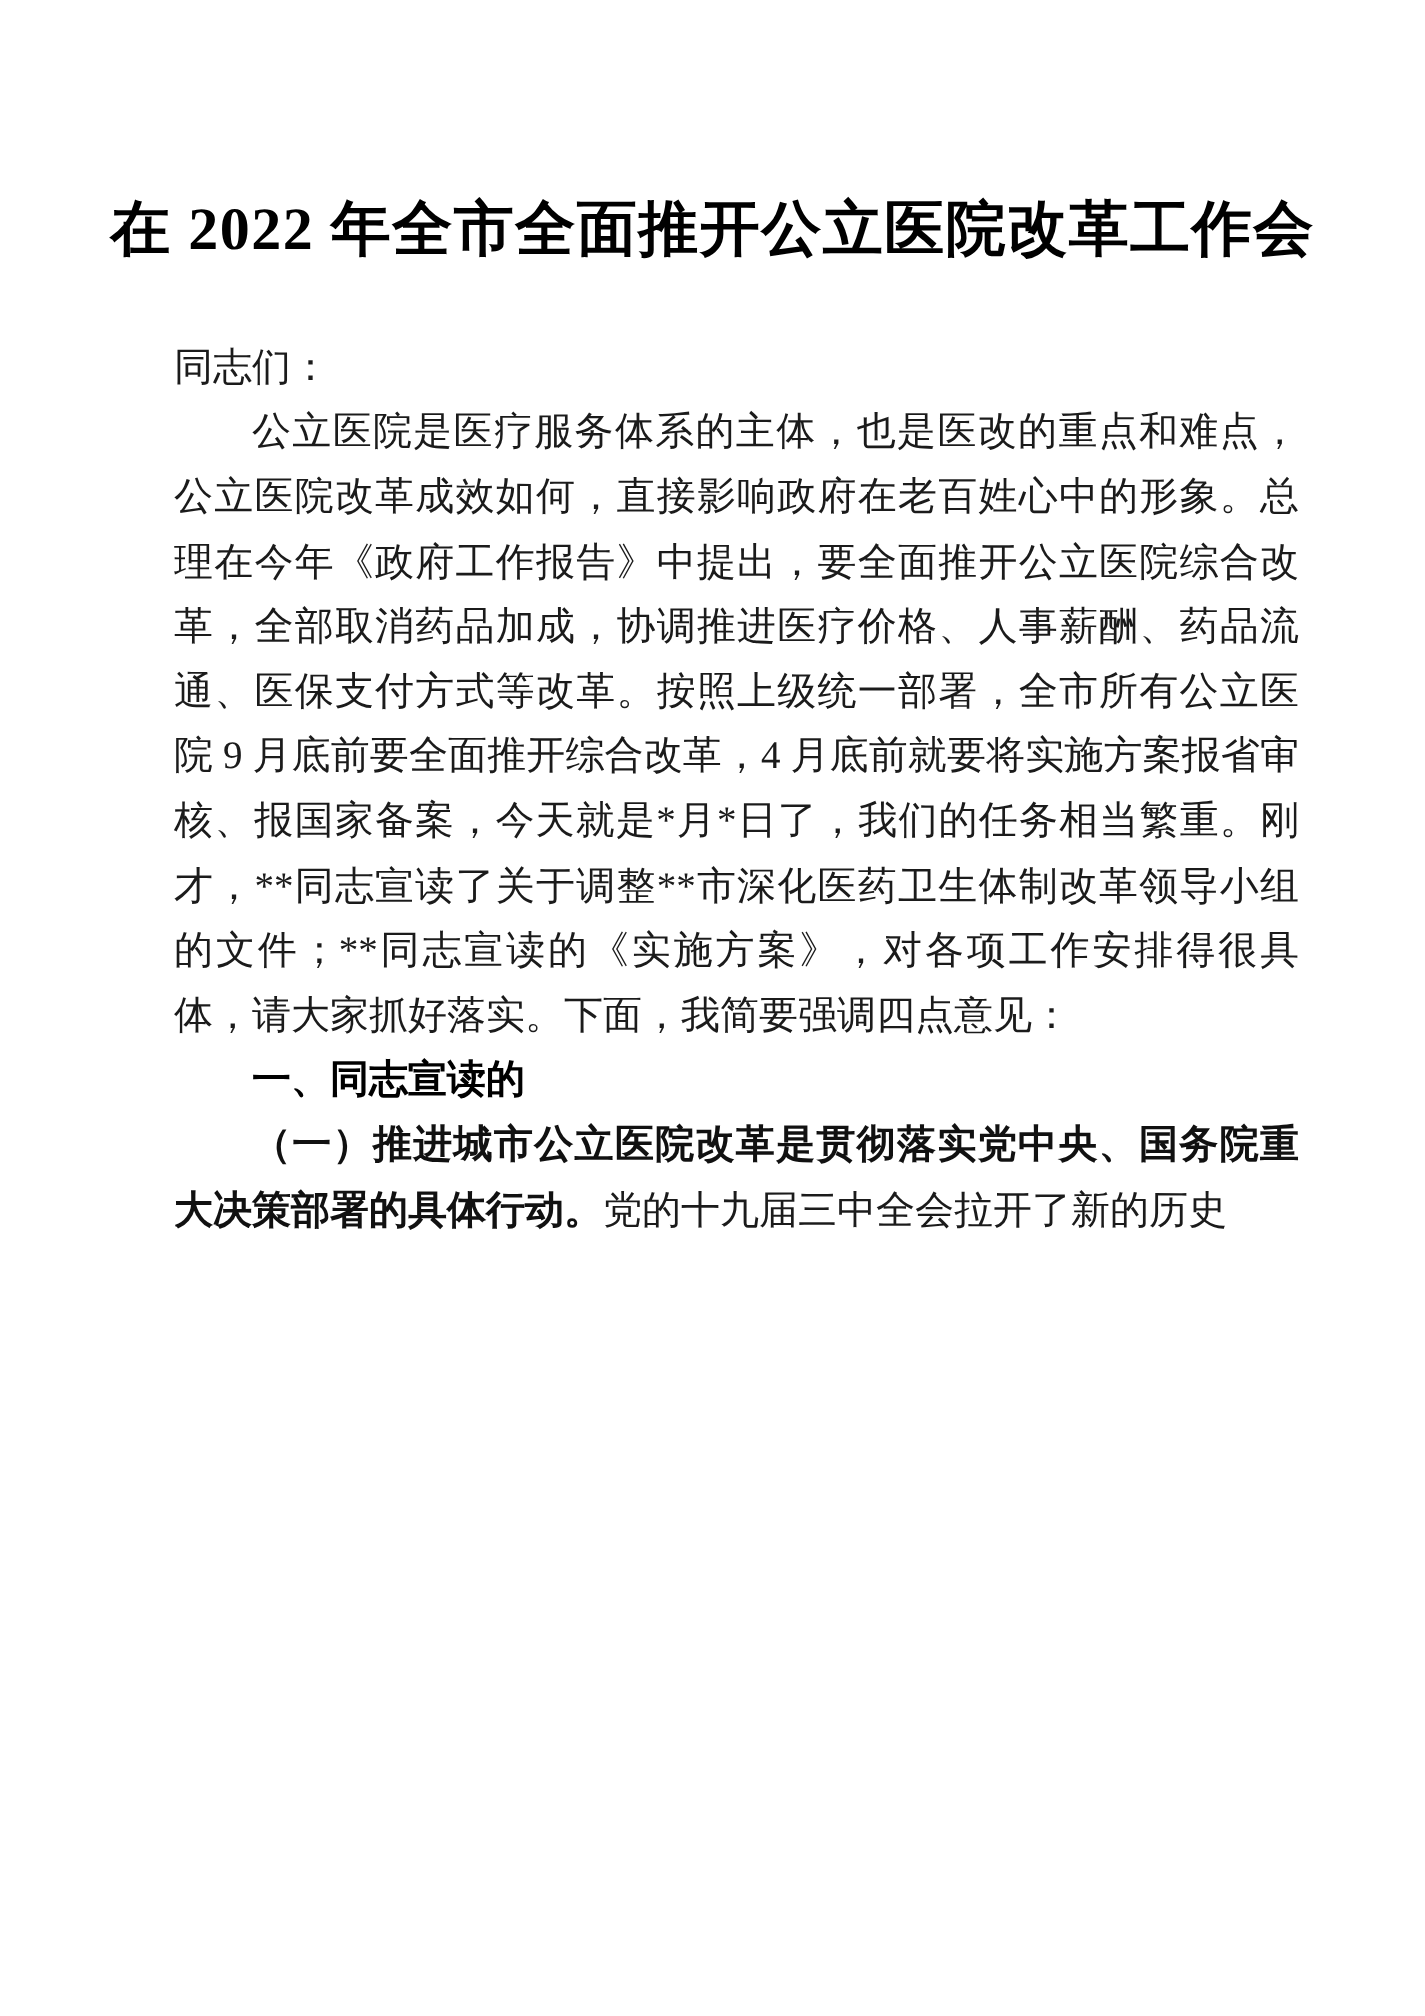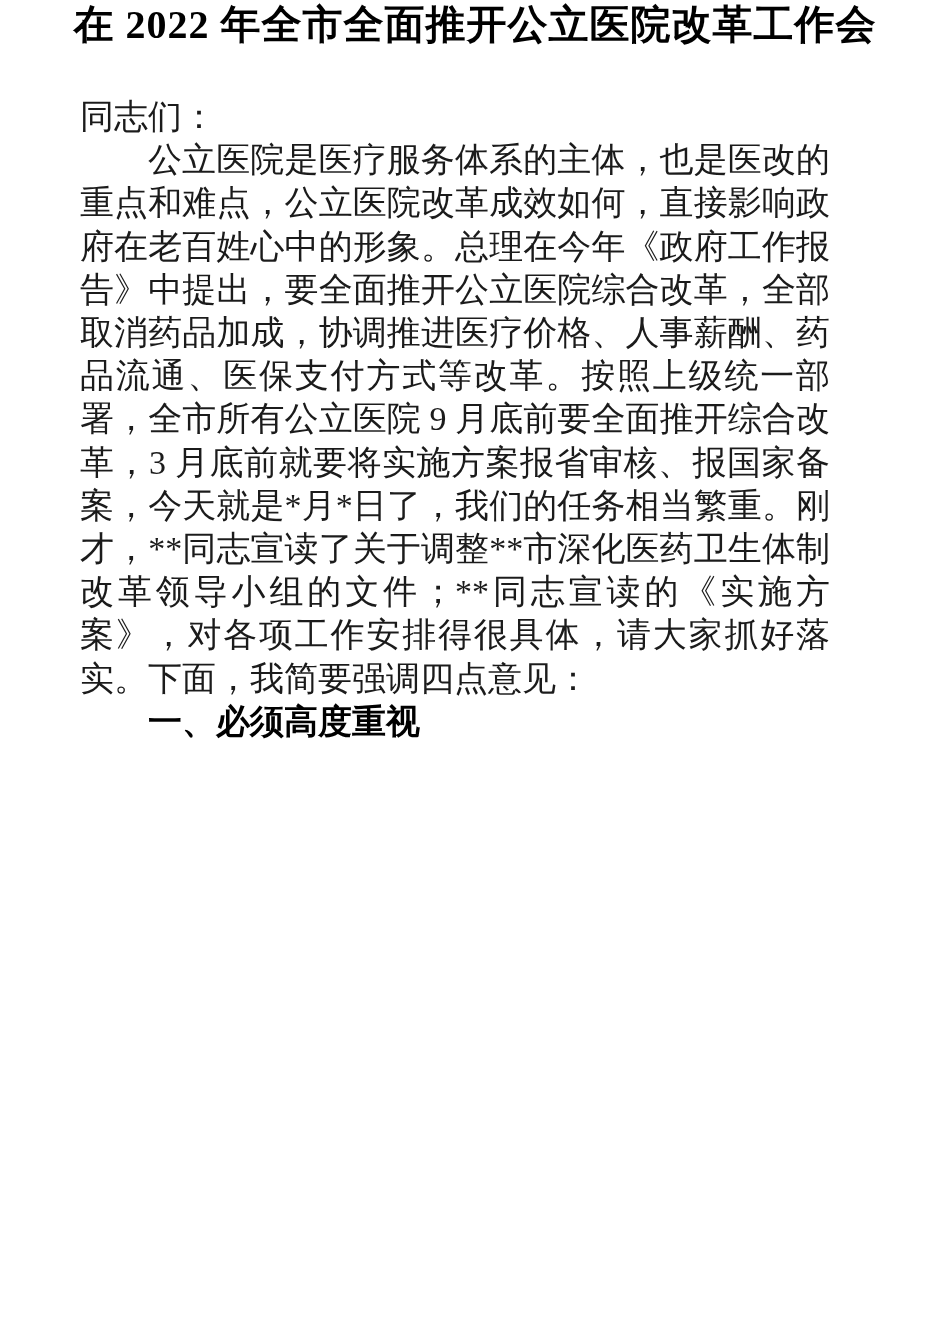--- a/index.html
+++ b/index.html
@@ -10,33 +10,34 @@
   .page {
     position: relative;
     width: 950px;
     height: 1344px;
     background: #ffffff;
     overflow: hidden;
     color: #1b1b1b;
     font-family: "Liberation Serif", serif;
   }
   .doc-title {
+    padding-top: 128px;
     text-align: center;
     font-family: "Liberation Serif", serif;
     font-weight: 700;
     font-size: 40px;
     line-height: 49px;
     color: #000000;
     letter-spacing: 1px;
   }
   .doc-body {
     width: 750px;
-    margin-left: 80px;
+    margin-left: 116px;
     margin-top: 46px;
-    font-size: 34px;
+    font-size: 26px;
     line-height: 43.2px;
     text-align: justify;
     text-justify: inter-ideograph;
   }
   .doc-body p {
     margin: 0;
     padding: 0;
   }
   .salutation {
     text-indent: 0;
@@ -61,21 +62,22 @@
 <div class="page">
 
   <div class="doc-title">
     <div>在 2022 年全市全面推开公立医院改革工作会</div>
   </div>
 
   <div class="doc-body">
 
     <p class="salutation">同志们：</p>
 
-    <p class="para">公立医院是医疗服务体系的主体，也是医改的重点和难点，公立医院改革成效如何，直接影响政府在老百姓心中的形象。总理在今年《政府工作报告》中提出，要全面推开公立医院综合改革，全部取消药品加成，协调推进医疗价格、人事薪酬、药品流通、医保支付方式等改革。按照上级统一部署，全市所有公立医院 9 月底前要全面推开综合改革，3 月底前就要将实施方案报省审核、报国家备案，今天就是*月*日了，我们的任务相当繁重。刚才，**同志宣读了关于调整**市深化医药卫生体制改革领导小组的文件；**同志宣读的《实施方案》，对各项工作安排得很具体，请大家抓好落实。下面，我简要强调四点意见：</p>
+    <p class="para">公立医院是医疗服务体系的主体，也是医改的重点和难点，公立医院改革成效如何，直接影响政府在老百姓心中的形象。总理在今年《政府工作报告》中提出，要全面推开公立医院综合改革，全部取消药品加成，协调推进医疗价格、人事薪酬、药品流通、医保支付方式等改革。按照上级统一部署，全市所有公立医院 9 月底前要全面推开综合改革，4 月底前就要将实施方案报省审核、报国家备案，今天就是*月*日了，我们的任务相当繁重。刚才，**同志宣读了关于调整**市深化医药卫生体制改革领导小组的文件；**同志宣读的《实施方案》，对各项工作安排得很具体，请大家抓好落实。下面，我简要强调四点意见：</p>
 
-    <p class="heading-l1">一、必须高度重视</p>
+    <p class="heading-l1">一、同志宣读的</p>
 
 
+    <p class="para"><span class="bold-lead">（一）推进城市公立医院改革是贯彻落实党中央、国务院重大决策部署的具体行动。</span><span>党的十九届三中全会拉开了新的历史</span></p>
 
   </div>
 
 </div>
 
 </body></html>

